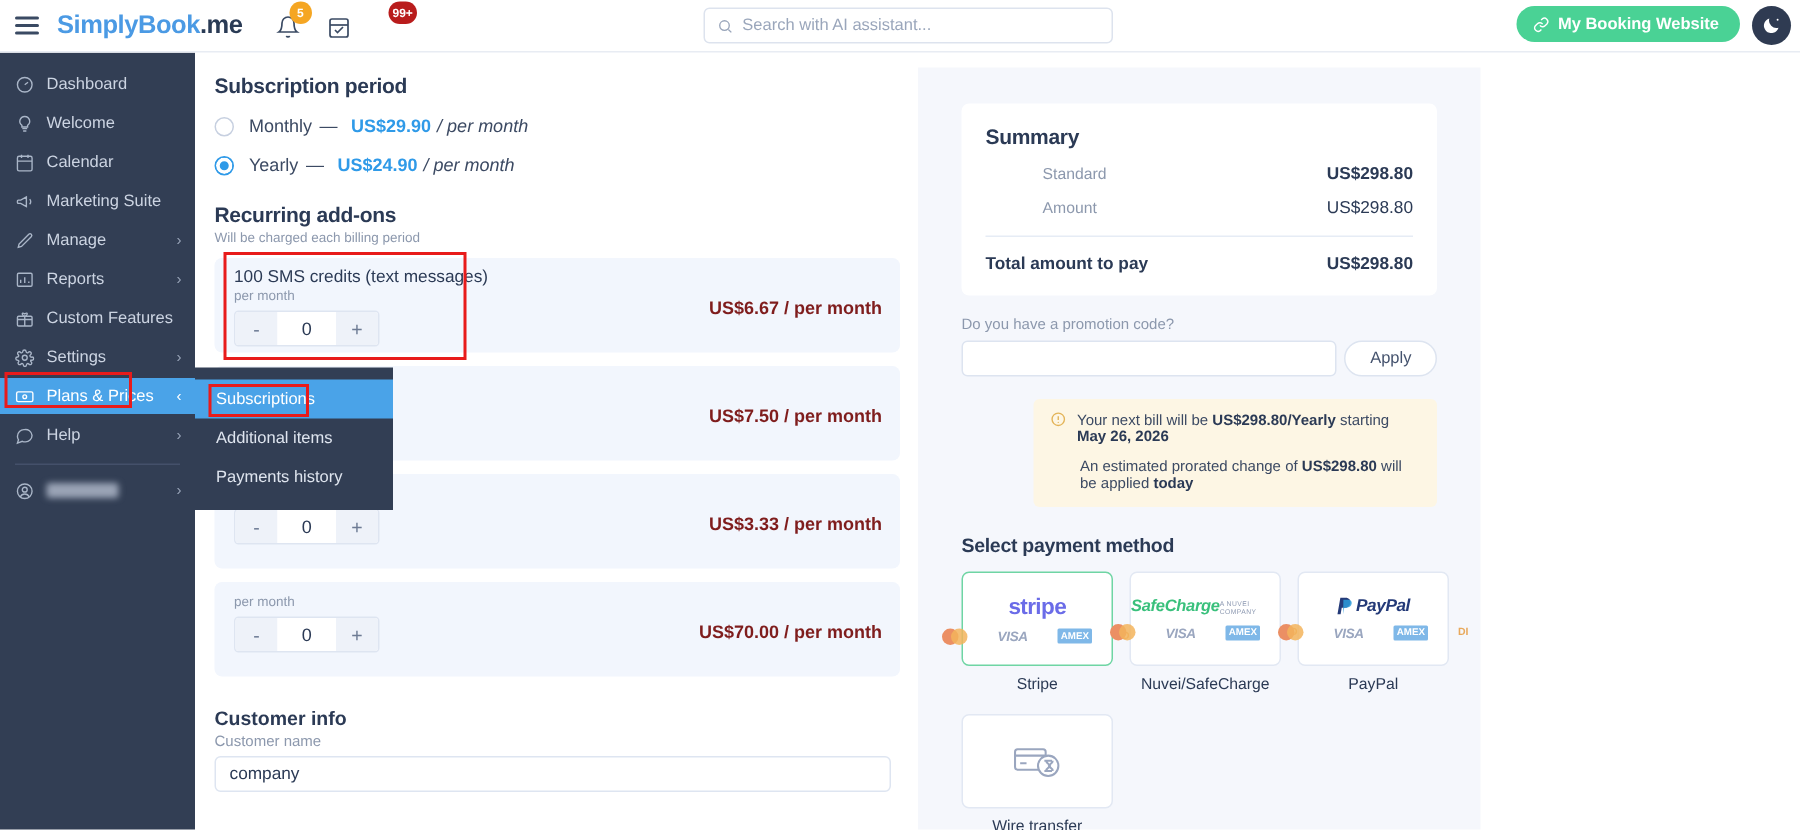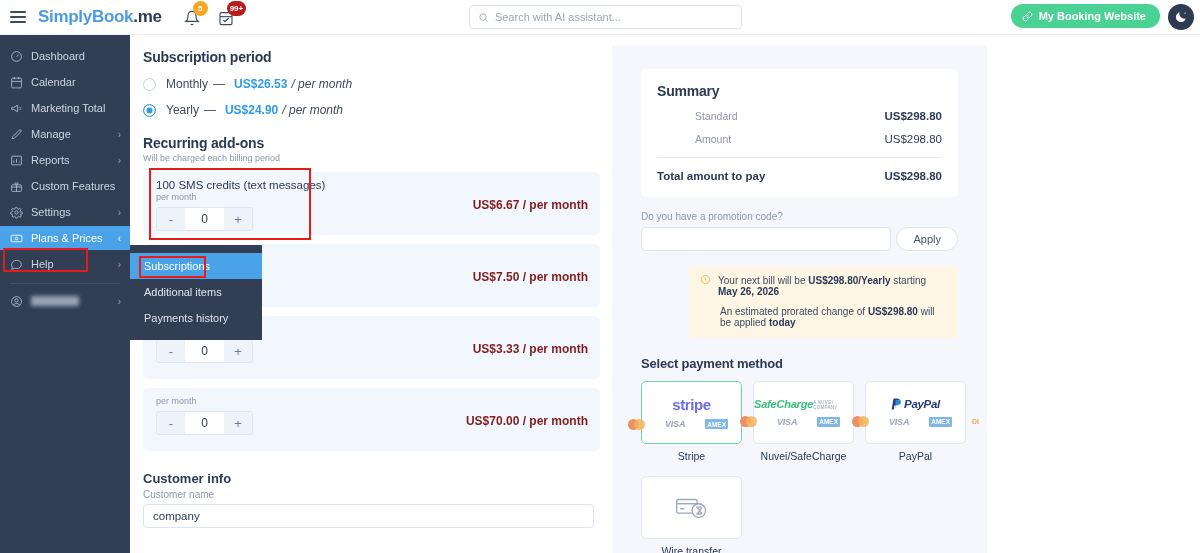--- a/index.html
+++ b/index.html
@@ -22,21 +22,21 @@
   .logo .blue { color: #4b9ae4; }
   .logo .dark { color: #2a3b55; }
   .bell-wrap { position: relative; margin-left: 22px; width: 20px; height: 22px; cursor: pointer; }
   .cal-wrap  { position: relative; margin-left: 14px; width: 20px; height: 22px; cursor: pointer; }
   .badge {
     position: absolute; top: -5px; left: 9px; min-width: 15px; height: 15px;
     border-radius: 8px; font-size: 8px; color: #fff; font-weight: bold;
     display: flex; align-items: center; justify-content: center; padding: 0 3px;
   }
   .badge.orange { background: #f5a623; }
-  .badge.green  { background: #b91c1c; }
+  .badge.green  { background: #b91c1c; margin-left: 32px; }
   .search-box {
     position: absolute; left: 469px; top: 5px; width: 273px; height: 24px;
     border: 1px solid #dde3ee; border-radius: 4px; background: #fff;
     display: flex; align-items: center; padding: 0 8px;
   }
   .search-box input {
     border: 0; outline: none; font-size: 11px; color: #5a6b85;
     font-family: "Liberation Sans", sans-serif; width: 240px; background: transparent;
   }
   .search-box input::placeholder { color: #9aa6bb; }
@@ -240,40 +240,51 @@
     <span class="ic">
         <svg width="13" height="13" viewBox="0 0 24 24" fill="none" stroke="currentColor" stroke-width="1.7">
           <circle cx="12" cy="12" r="9"></circle>
           <path d="M12 12l4-3"></path>
         </svg>
       </span>
     <span class="lbl">Dashboard</span>
     <span class="chev"></span>
   </div>
 
+  <div class="nav-item">
+    <span class="ic">
+        <svg width="13" height="13" viewBox="0 0 24 24" fill="none" stroke="currentColor" stroke-width="1.7">
+          <path d="M9 18h6"></path>
+          <path d="M10 21h4"></path>
+          <path d="M12 3a6 6 0 0 0-3.5 10.9V16h7v-2.1A6 6 0 0 0 12 3z"></path>
+        </svg>
+      </span>
+    <span class="lbl">Welcome</span>
+    <span class="chev"></span>
+  </div>
 
   <div class="nav-item">
     <span class="ic">
         <svg width="13" height="13" viewBox="0 0 24 24" fill="none" stroke="currentColor" stroke-width="1.7">
           <rect x="3" y="4" width="18" height="18" rx="2"></rect>
           <path d="M3 10h18M8 2v4M16 2v4"></path>
         </svg>
       </span>
     <span class="lbl">Calendar</span>
     <span class="chev"></span>
   </div>
 
   <div class="nav-item">
     <span class="ic">
         <svg width="13" height="13" viewBox="0 0 24 24" fill="none" stroke="currentColor" stroke-width="1.7">
           <path d="M3 11v2a1 1 0 0 0 1 1h3l7 4V6l-7 4H4a1 1 0 0 0-1 1z"></path>
           <path d="M18 9a4 4 0 0 1 0 6"></path>
         </svg>
       </span>
-    <span class="lbl">Marketing Total</span>
+    <span class="lbl">Marketing Suite</span>
     <span class="chev"></span>
   </div>
 
   <div class="nav-item">
     <span class="ic">
         <svg width="13" height="13" viewBox="0 0 24 24" fill="none" stroke="currentColor" stroke-width="1.7">
           <path d="M4 20l4-1L20 7a2.1 2.1 0 0 0-3-3L5 16l-1 4z"></path>
         </svg>
       </span>
     <span class="lbl">Manage</span>
@@ -351,21 +362,21 @@
 </div>
 
 <div class="content">
 
   <div class="h-title">Subscription period</div>
 
   <div class="radio-row">
     <span class="radio"></span>
     <span>Monthly</span>
     <span style="margin:0 5px">—</span>
-    <span class="price">US$26.53</span>
+    <span class="price">US$29.90</span>
     <span class="per">/ per month</span>
   </div>
 
   <div class="radio-row">
     <span class="radio on"></span>
     <span>Yearly</span>
     <span style="margin:0 5px">—</span>
     <span class="price">US$24.90</span>
     <span class="per">/ per month</span>
   </div>

